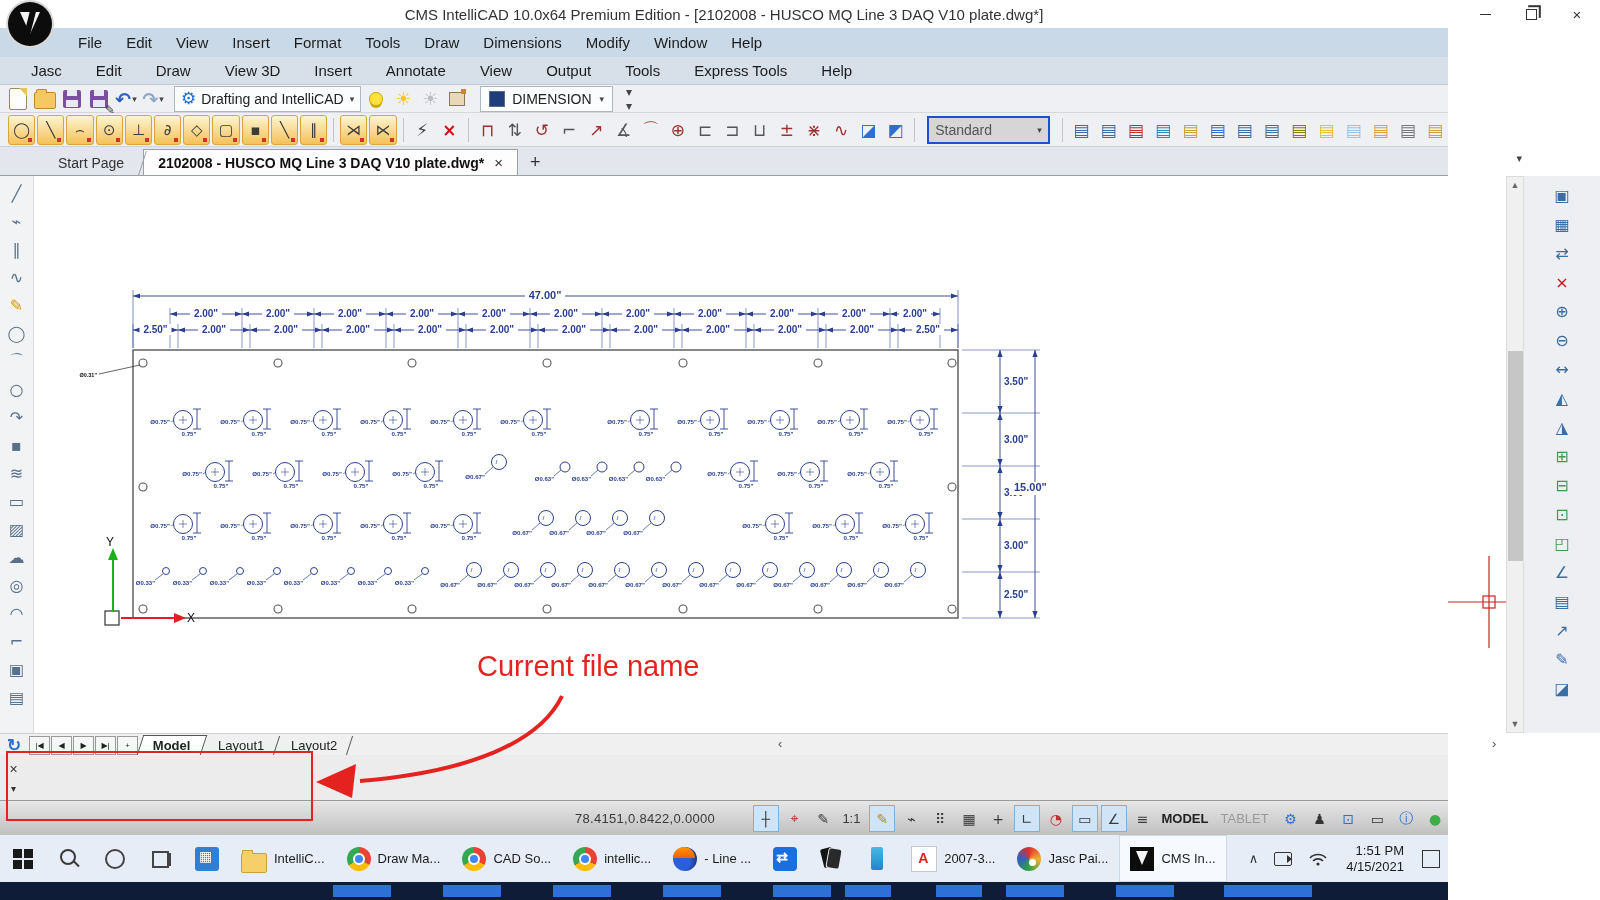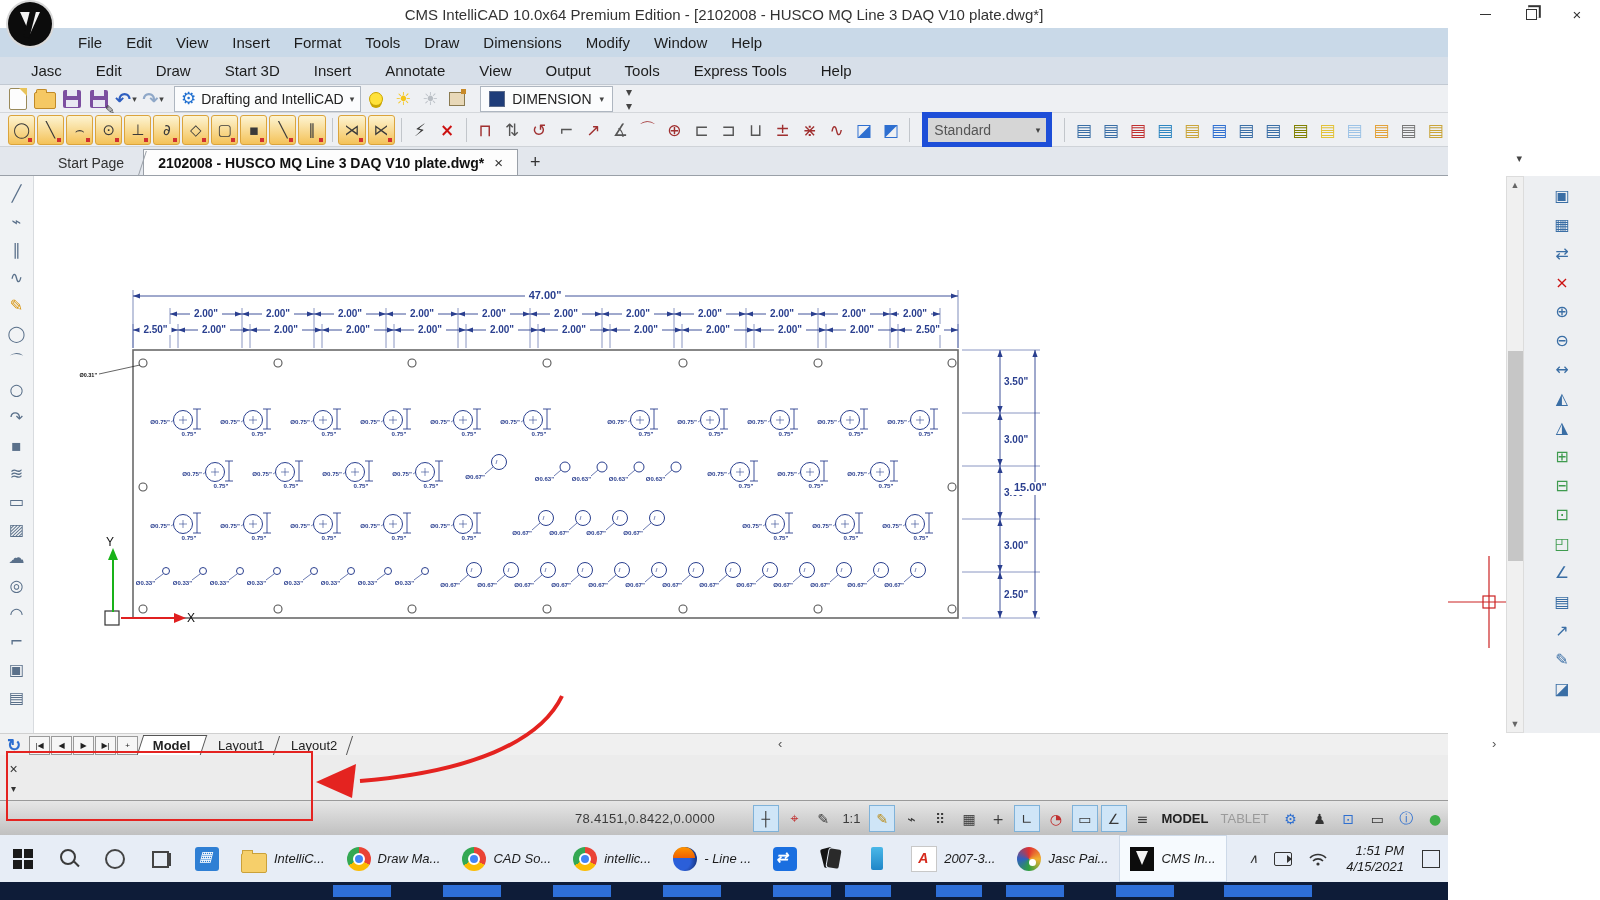--- a/index.html
+++ b/index.html
@@ -51,21 +51,21 @@
   .swatch{width:14px;height:14px;background:#1f3d7a;border:1px solid #5a6a8a;}
   .dim-dropdown{display:flex;align-items:center;height:24px;border:1px solid #aeb6c0;background:#fbfcfd;padding:0 8px;margin-left:8px;font-size:14px;color:#222;gap:7px;}
   .overflow-btn{margin-left:10px;color:#444;font-size:12px;}
   .snap-btn{width:26px;height:28px;display:flex;align-items:center;justify-content:center;
     background:linear-gradient(#fdf4d2,#f4c258);border:1px solid #dba43c;border-radius:3px;
     font-size:15px;color:#3a3a3a;font-family:"DejaVu Sans",sans-serif;position:relative;}
   .snap-btn::after{content:"";position:absolute;right:2px;bottom:2px;width:4px;height:4px;background:#d03030;}
   .sep{width:1px;height:24px;background:#c2c6cb;margin:0 4px;}
   .plain-btn{width:26px;height:28px;display:flex;align-items:center;justify-content:center;font-size:17px;
     font-family:"DejaVu Sans",sans-serif;}
-  .style-dd{display:flex;align-items:center;width:110px;height:24px;border:6px solid #1d4ed8;background:#d6d6d6;
+  .style-dd{display:flex;align-items:center;width:110px;height:24px;border:2px solid #1d4ed8;background:#d6d6d6;
     margin:0 6px;padding:0 6px;font-size:14px;color:#555;justify-content:space-between;}
   
   .doctabs{top:147px;height:29px;background:#e3e7ed;border-bottom:1px solid #9aa0a8;display:flex;align-items:flex-end;padding-left:40px;box-sizing:border-box;}
   .tab-start{padding:4px 18px;font-size:14px;color:#333;transform:skewX(-18deg);border-right:1px solid #9aa0a8;}
   .tab-start>span{display:inline-block;transform:skewX(18deg);}
   .tab-doc{display:flex;align-items:center;gap:10px;background:#fdfdfd;border:1px solid #9aa0a8;border-bottom:none;
     padding:4px 14px;font-size:14px;font-weight:bold;color:#111;}
   .tab-close{font-size:15px;font-weight:normal;color:#333;}
   .tab-new{font-size:18px;color:#333;padding:2px 12px;}
   .doctab-chevron{position:absolute;right:78px;top:152px;font-size:11px;color:#444;}
@@ -108,21 +108,21 @@
   
   .statusbar{top:800px;height:35px;background:linear-gradient(#e6e6e6,#bfbfbf);border-top:1px solid #9a9a9a;display:flex;align-items:center;font-size:13px;color:#3a3a3a;}
   .coords{margin-left:575px;width:190px;letter-spacing:0.3px;}
   .sbtn{width:26px;height:25px;display:flex;align-items:center;justify-content:center;font-size:14px;margin-left:3px;
     font-family:"DejaVu Sans",sans-serif;color:#3a3a3a;border:1px solid transparent;}
   .sbtn.act{background:#cfe5f7;border:1px solid #7fb2d9;}
   .stext{margin:0 6px;font-size:13px;}
   .stext.bold{font-weight:bold;color:#222;}
   .stext.dim{color:#9a9a9a;}
   
-  .taskbar{top:835px;height:47px;background:#e7edf6;display:flex;align-items:center;font-style:italic;}
+  .taskbar{top:835px;height:47px;background:#e7edf6;display:flex;align-items:center;}
   .titem{height:47px;display:flex;align-items:center;gap:7px;padding:0 11px;font-size:13px;color:#1c1c1c;}
   .titem.active{background:#f6fafe;box-shadow:inset 0 0 0 1px #cdd9e8;}
   .ic{width:24px;height:24px;flex:0 0 auto;position:relative;}
   .ic-win::before{content:"";position:absolute;left:2px;top:2px;width:9px;height:9px;background:#1a1a1a;box-shadow:11px 0 #1a1a1a,0 11px #1a1a1a,11px 11px #1a1a1a;}
   .ic-search{border-radius:50%;}
   .ic-search::before{content:"";position:absolute;left:3px;top:2px;width:12px;height:12px;border:2px solid #3a3a3a;border-radius:50%;}
   .ic-search::after{content:"";position:absolute;left:16px;top:16px;width:7px;height:2px;background:#3a3a3a;transform:rotate(45deg);}
   .ic-cortana::before{content:"";position:absolute;left:2px;top:2px;width:16px;height:16px;border:2.5px solid #444;border-radius:50%;}
   .ic-taskview::before{content:"";position:absolute;left:3px;top:4px;width:13px;height:13px;border:2px solid #444;}
   .ic-taskview::after{content:"";position:absolute;left:20px;top:6px;width:2px;height:13px;background:#444;box-shadow:0 0 0 0 #444;}
@@ -184,21 +184,21 @@
       <div class="menu-item">Dimensions</div>
       <div class="menu-item">Modify</div>
       <div class="menu-item">Window</div>
       <div class="menu-item">Help</div>
     </div>
 
   <div class="band ribbontabs" id="ribbontabs">
       <div class="ribbon-tab">Jasc</div>
       <div class="ribbon-tab">Edit</div>
       <div class="ribbon-tab">Draw</div>
-      <div class="ribbon-tab">Start 3D</div>
+      <div class="ribbon-tab">View 3D</div>
       <div class="ribbon-tab">Insert</div>
       <div class="ribbon-tab">Annotate</div>
       <div class="ribbon-tab">View</div>
       <div class="ribbon-tab">Output</div>
       <div class="ribbon-tab">Tools</div>
       <div class="ribbon-tab">Express Tools</div>
       <div class="ribbon-tab">Help</div>
     </div>
 
   <div class="band toolbar1">
@@ -904,20 +904,21 @@
       <span class="rt-icon" style="color: rgb(63, 155, 79);">⊟</span>
       <span class="rt-icon" style="color: rgb(63, 155, 79);">⊡</span>
       <span class="rt-icon" style="color: rgb(63, 155, 79);">◰</span>
       <span class="rt-icon" style="color: rgb(58, 110, 165);">∠</span>
       <span class="rt-icon" style="color: rgb(58, 110, 165);">▤</span>
       <span class="rt-icon" style="color: rgb(58, 110, 165);">↗</span>
       <span class="rt-icon" style="color: rgb(58, 110, 165);">✎</span>
       <span class="rt-icon" style="color: rgb(58, 110, 165);">◪</span>
     </div>
 
+  <div class="annot-text">Current file name</div>
   <svg id="annot-arrow" width="1600" height="230" viewBox="0 600 1600 230">
     <path d="M 562 696 C 540 742 470 772 360 781" fill="none" stroke="#e42320" stroke-width="4"></path>
     <polygon points="316,782 356,764 352,798" fill="#e42320"></polygon>
   </svg>
   <div class="red-box"></div>
 
   <div class="band layoutrow" id="layoutrow">
     <span class="sync-icon">↻</span>
   <span class="navbtn">|◀</span>
       <span class="navbtn">◀</span>

